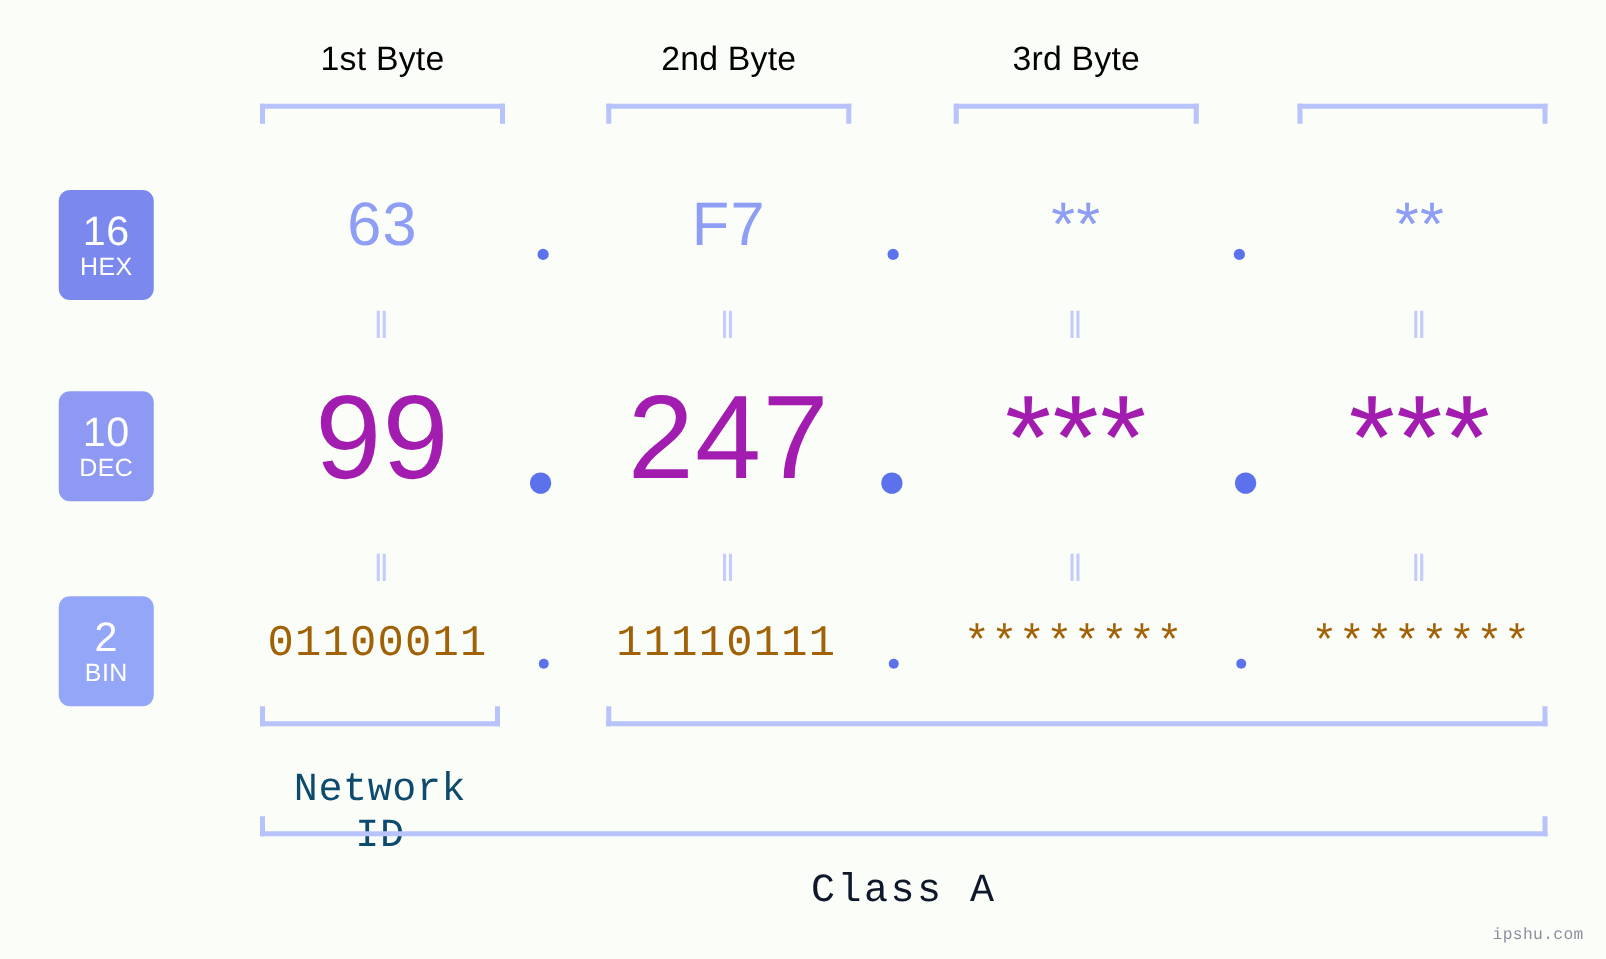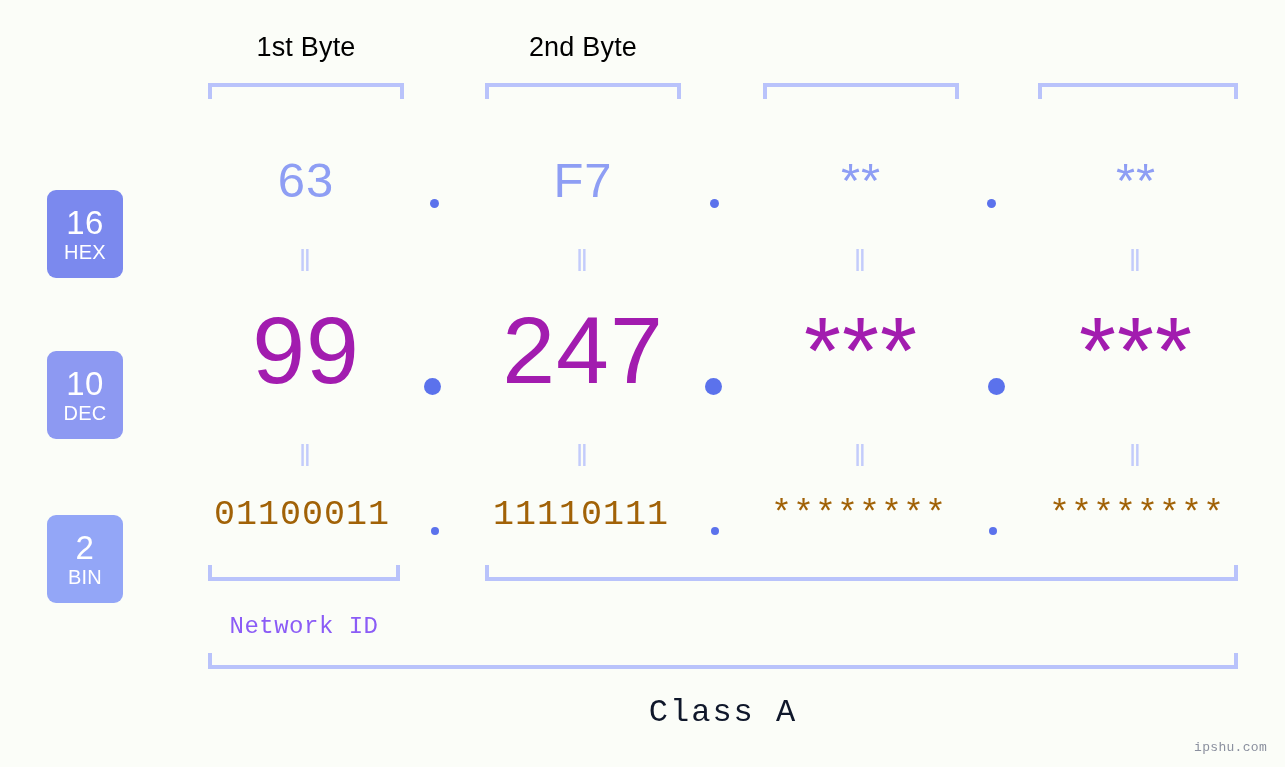--- a/index.html
+++ b/index.html
@@ -49,21 +49,20 @@
     left: 47px;
     width: 76px;
     height: 88px;
     border-radius: 9px;
     color: #ffffff;
     display: flex;
     flex-direction: column;
     align-items: center;
     justify-content: center;
     line-height: 1;
-    margin-top: 38px;
   }
   .badge .num {
     font-size: 33px;
     font-weight: 400;
     letter-spacing: 0.5px;
   }
   .badge .nm {
     font-size: 20px;
     font-weight: 400;
     margin-top: 3px;
@@ -132,22 +131,22 @@
     height: 16px;
     border-bottom: 4px solid #b9c3fb;
     border-left: 4px solid #b9c3fb;
     border-right: 4px solid #b9c3fb;
     box-sizing: border-box;
   }
 
   .id-label {
     position: absolute;
     text-align: center;
-    font-size: 24px;
-    color: #8b5cf6;
+    font-size: 32px;
+    color: #0c4a6e;
     font-family: "Liberation Mono", monospace;
     letter-spacing: 0.5px;
   }
 
   .class-label {
     position: absolute;
     top: 694px;
     left: 208px;
     width: 1030px;
     text-align: center;
@@ -167,20 +166,21 @@
     letter-spacing: 0.3px;
   }
 </style>
 </head>
 <body>
 
 <div class="stage">
 
   <div class="byte-header" style="left:208px">1st Byte</div>
   <div class="byte-header" style="left:485px">2nd Byte</div>
+  <div class="byte-header" style="left:763px">3rd Byte</div>
 
   <div class="top-bracket" style="left:208px;  width:196px"></div>
   <div class="top-bracket" style="left:485px;  width:196px"></div>
   <div class="top-bracket" style="left:763px;  width:196px"></div>
   <div class="top-bracket" style="left:1038px; width:200px"></div>
 
   <div class="badge badge-hex">
     <span class="num">16</span>
     <span class="nm">HEX</span>
   </div>

